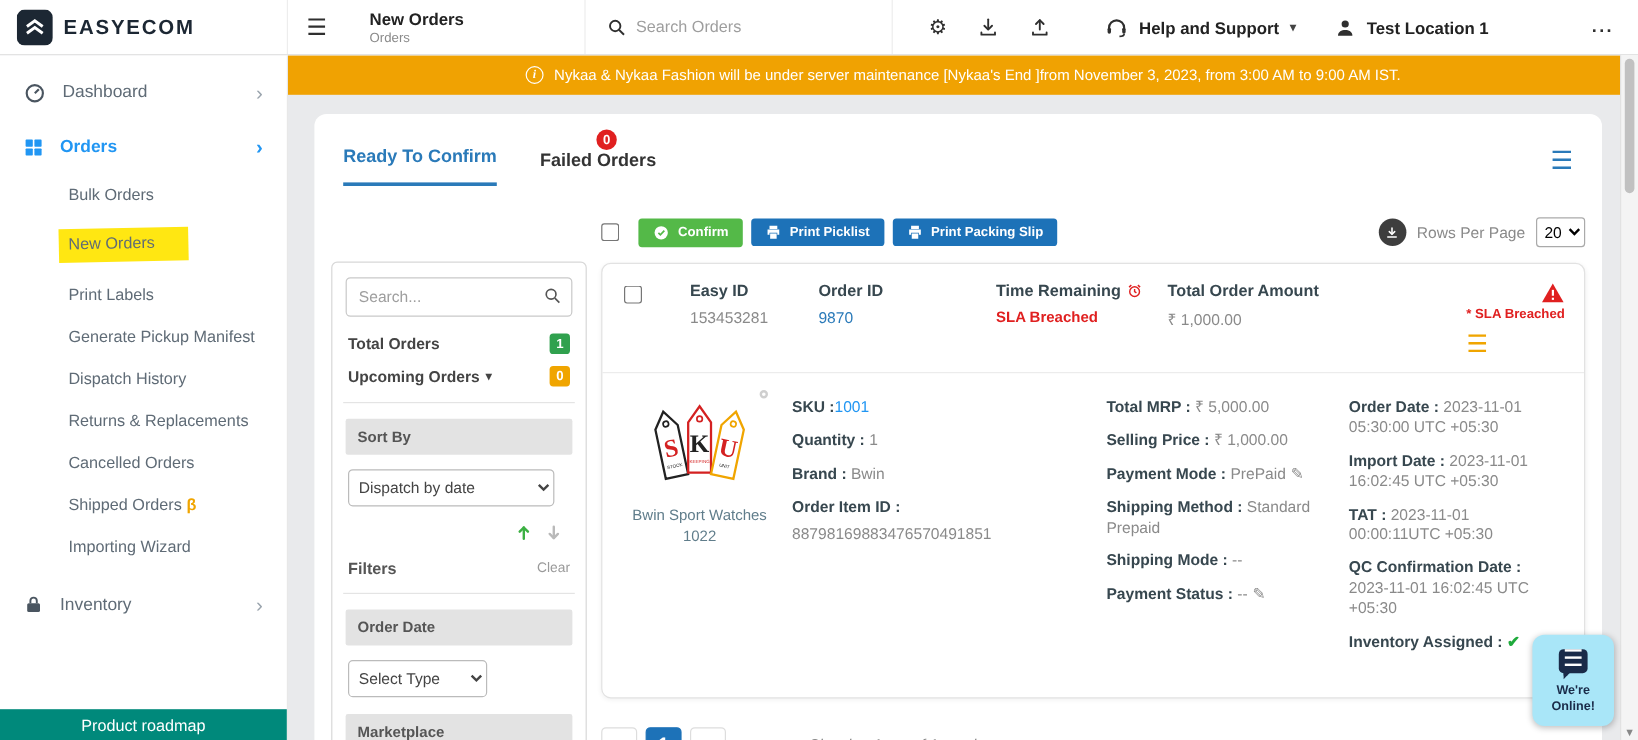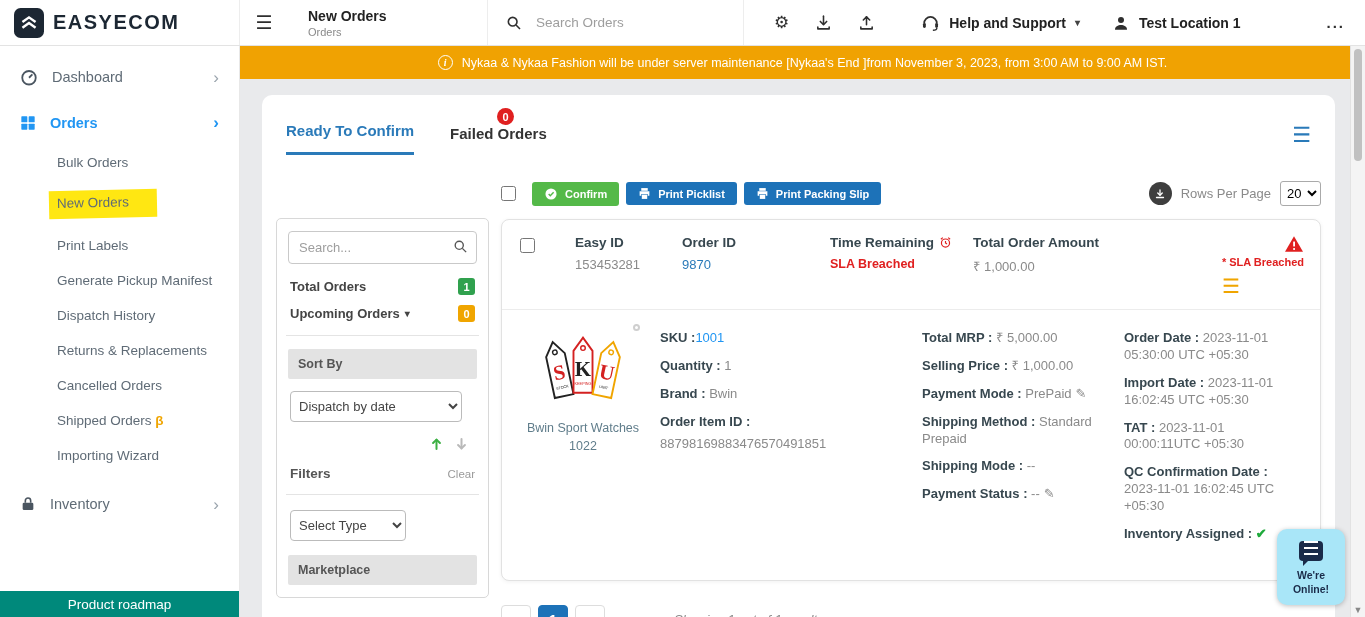--- a/index.html
+++ b/index.html
@@ -2,26 +2,26 @@
 <html><head>
 <meta charset="utf-8">
 <style>
   * { box-sizing:border-box; margin:0; padding:0; }
   html,body { width:1365px; height:617px; overflow:hidden; }
   body { font-family:"Liberation Sans",sans-serif; background:#e9eaec; color:#333; font-size:13px; }
 
   
   .topbar { height:46px; background:#fff; display:flex; align-items:center; border-bottom:1px solid #e3e3e3; position:relative; z-index:20; }
   .tb-logo { width:240px; height:100%; display:flex; align-items:center; gap:9px; padding:0 14px; border-right:1px solid #ededed; cursor:pointer; }
-  .tb-logo-text { font-size:20px; font-weight:700; letter-spacing:1.5px; color:#1c2733; }
+  .tb-logo-text { font-size:17px; font-weight:700; letter-spacing:1.5px; color:#1c2733; }
   .tb-burger { width:48px; text-align:center; font-size:19px; color:#2f2f2f; cursor:pointer; }
   .tb-titlebox { width:200px; height:100%; display:flex; flex-direction:column; justify-content:center; padding-left:20px; border-right:1px solid #ededed; }
   .tb-title { font-size:14px; font-weight:700; color:#222; }
   .tb-subtitle { font-size:11px; color:#8a8a8a; margin-top:2px; }
-  .tb-search { width:256px; height:100%; display:flex; align-items:center; gap:14px; padding:0 18px; border-right:1px solid #ededed; }
+  .tb-search { width:256px; height:100%; display:flex; align-items:center; gap:8px; padding:0 18px; border-right:1px solid #ededed; }
   .tb-search input { border:none; outline:none; font-size:13.5px; width:160px; color:#333; background:transparent; }
   .tb-search input::placeholder { color:#9e9e9e; }
   .tb-icons { display:flex; align-items:center; gap:26px; padding:0 30px; }
   .tb-gear { font-size:17px; color:#2f2f2f; cursor:pointer; }
   .tb-help, .tb-account { display:flex; align-items:center; gap:9px; font-size:14px; font-weight:600; color:#222; padding:0 16px; cursor:pointer; }
   .tb-caret { font-size:10px; color:#444; }
   .tb-more { margin-left:auto; padding-right:20px; font-size:15px; font-weight:700; letter-spacing:2px; color:#2f2f2f; cursor:pointer; }
 
   
   .app { display:flex; height:571px; }
@@ -288,20 +288,21 @@
                 <svg style="cursor:pointer" width="15" height="16" viewBox="0 0 24 24" fill="none" stroke="#b9b9b9" stroke-width="3.2" stroke-linecap="round" stroke-linejoin="round">
                     <path d="M12 4v15"></path>
                     <path d="M6.5 13.5L12 19l5.5-5.5"></path>
                   </svg>
               </div>
               <div class="filters-row">
                 <span class="filters-label">Filters</span>
                 <span class="clear-link">Clear</span>
               </div>
               <hr class="fsep">
+              <div class="fheader">Order Date</div>
               <select class="fselect fselect-sm"><option>Select Type</option></select>
               <div class="fheader" style="margin-bottom:0;">Marketplace</div>
             </div>
           </div>
 
           <div class="ocol">
 
             <div class="toolbar">
               <input type="checkbox" class="cb" style="">
               <button class="btn btn-green">

